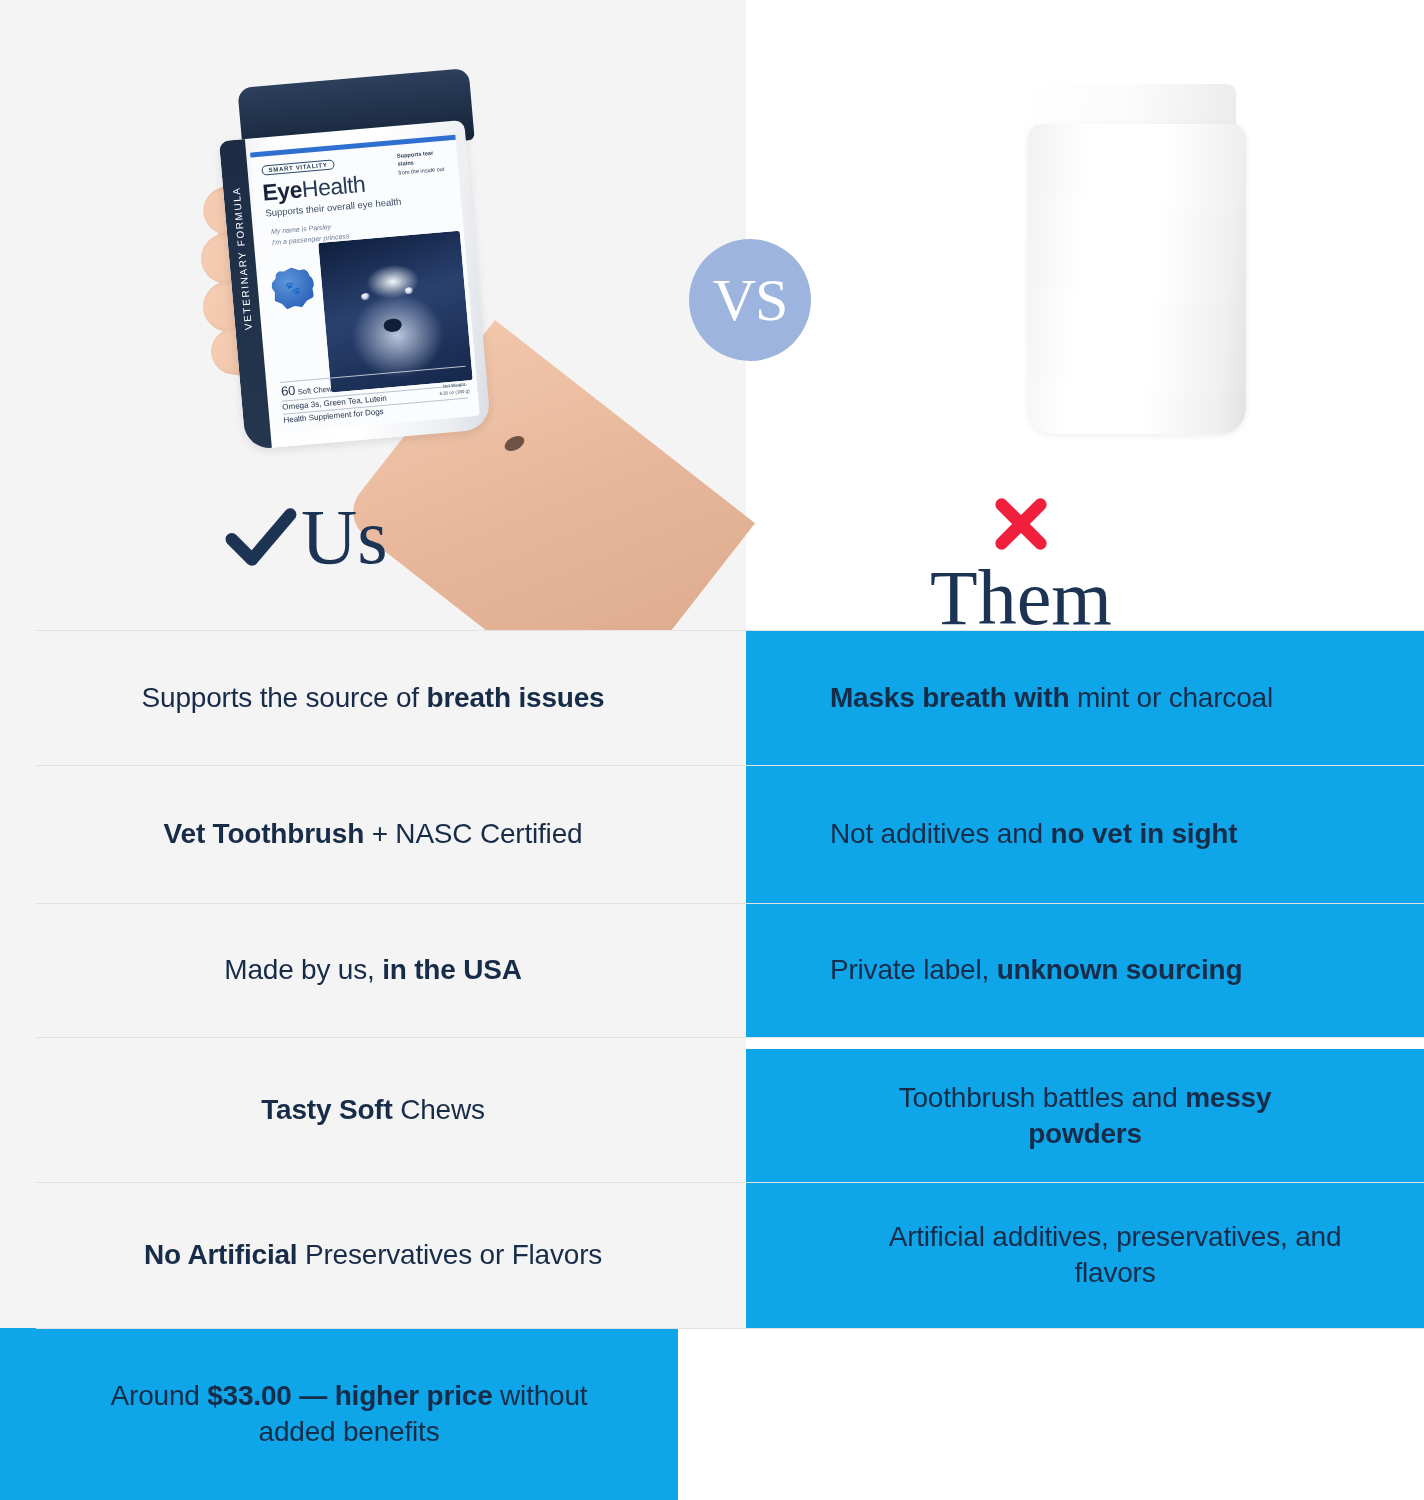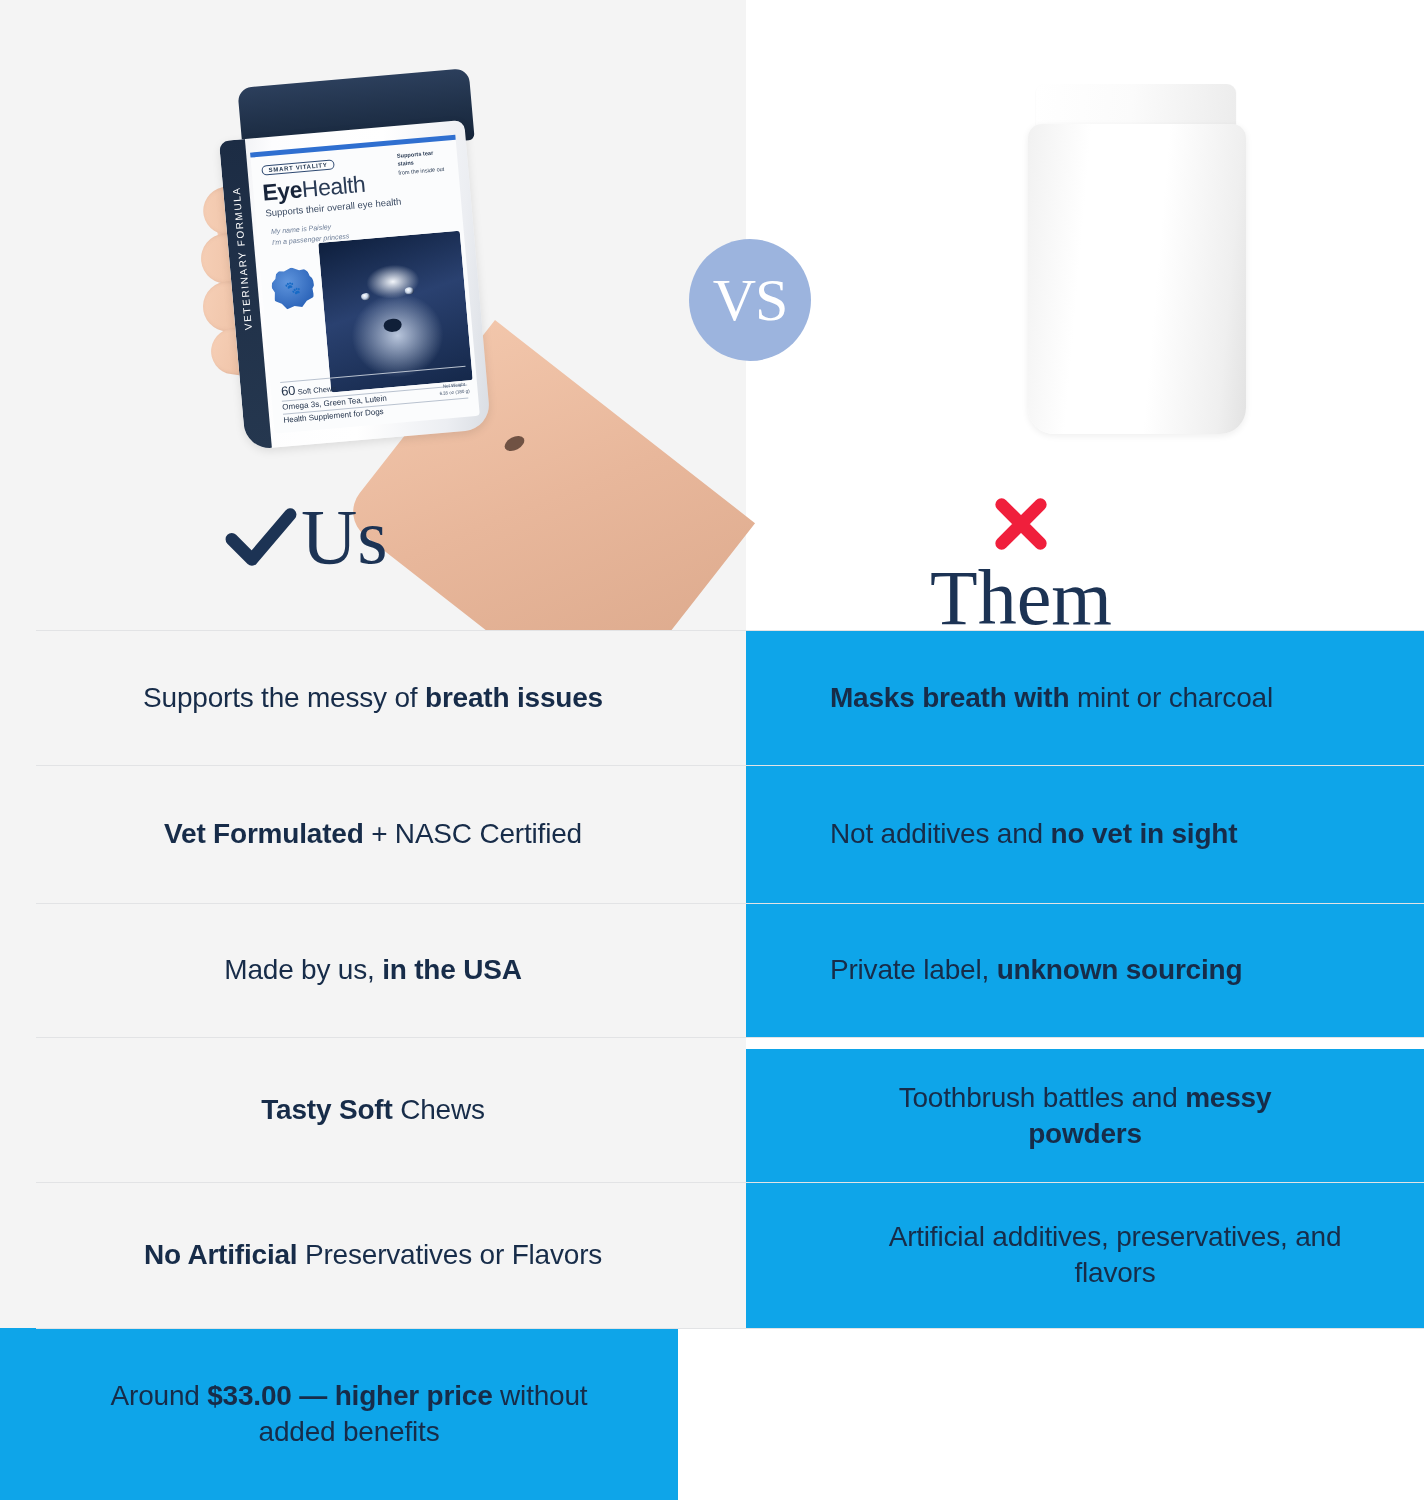--- a/index.html
+++ b/index.html
@@ -420,31 +420,31 @@
       </svg>
       <span class="hdr-word">Them</span>
     </div>
   </div>
 
   <div class="table">
 
     <div class="trow" style="height:135px">
       <div class="divider"></div>
       <div class="tcell left">
-        <span><span>Supports the messy of </span><b>breath issues</b><span></span></span>
+        <span><span>Supports the source of </span><b>breath issues</b><span></span></span>
       </div>
       <div class="tcell right">
         <span><span></span><b>Masks breath with </b><span>mint or charcoal</span></span>
       </div>
     </div>
 
     <div class="trow" style="height:138px">
       <div class="divider"></div>
       <div class="tcell left">
-        <span><span></span><b>Vet Formulated </b><span>+ NASC Certified</span></span>
+        <span><span></span><b>Vet Toothbrush </b><span>+ NASC Certified</span></span>
       </div>
       <div class="tcell right">
         <span><span>Not additives and </span><b>no vet in sight</b><span></span></span>
       </div>
     </div>
 
     <div class="trow" style="height:134px">
       <div class="divider"></div>
       <div class="tcell left">
         <span><span>Made by us, </span><b>in the USA</b><span></span></span>

